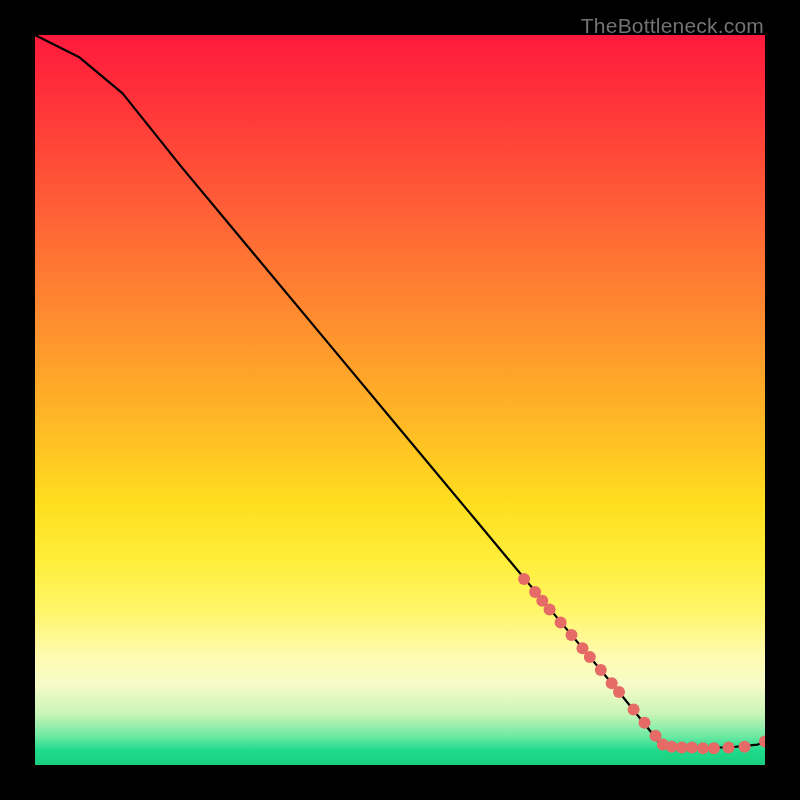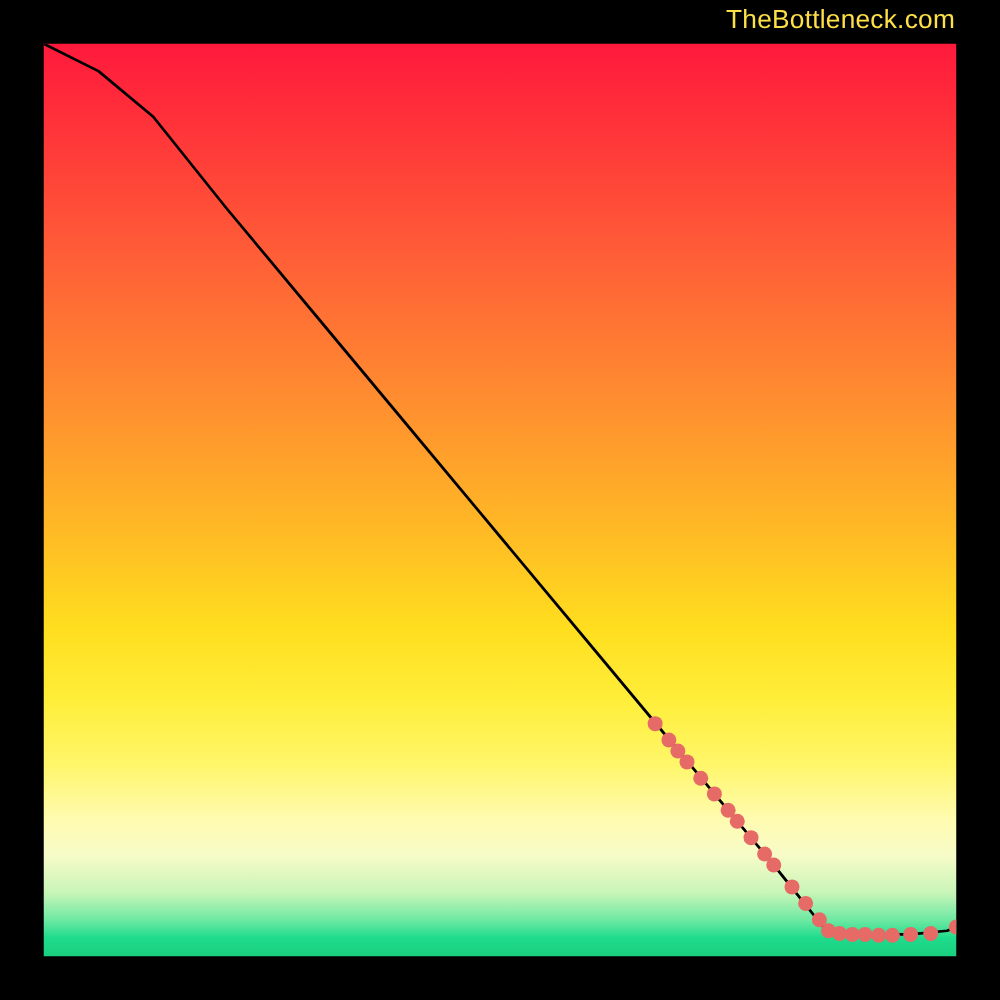--- a/index.html
+++ b/index.html
@@ -44,23 +44,23 @@
   }
   .plot svg {
     position: absolute;
     left: 0;
     top: 0;
     width: 730px;
     height: 730px;
   }
   .watermark {
     position: absolute;
-    top: 4px;
+    top: 14px;
     right: 36px;
-    color: #fde047;
+    color: #737373;
     font-size: 21px;
     font-weight: 500;
     letter-spacing: 0.2px;
     user-select: none;
     text-align: center;
   }
 </style>
 </head>
 <body>
 

